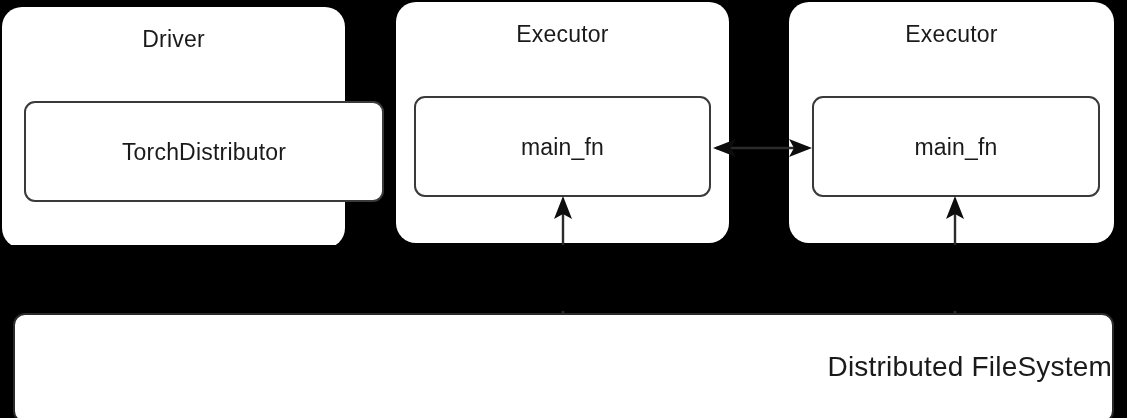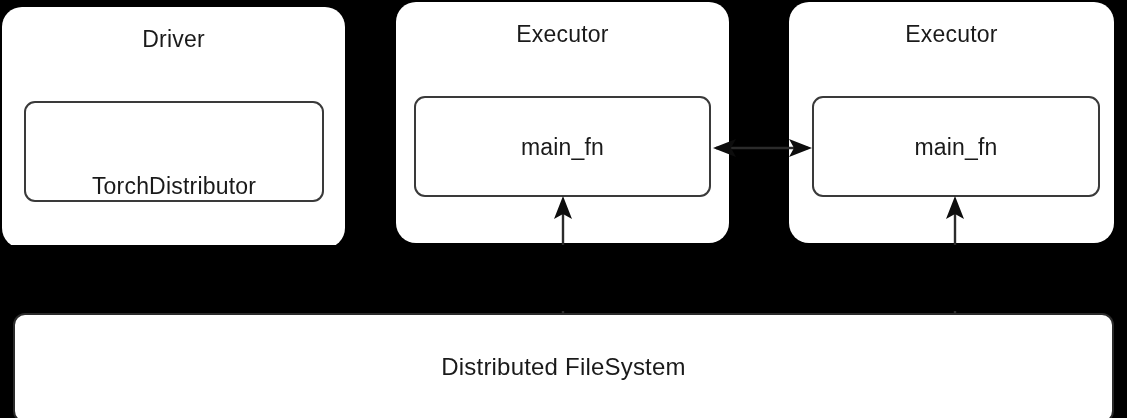--- a/index.html
+++ b/index.html
@@ -65,22 +65,22 @@
     background: #ffffff;
     border: 2px solid #2a2a2a;
     border-radius: 12px;
     box-sizing: border-box;
   }
   #fs-label {
     position: absolute;
     left: 0;
     right: 0;
     top: 38px;
-    text-align: center;
-    font-size: 24px;
+    text-align: right;
+    font-size: 28px;
     line-height: 28px;
     color: #1a1a1a;
     letter-spacing: 0.2px;
     white-space: nowrap;
   }
 
   
   #watermark {
     position: absolute;
     right: 26px;
@@ -116,21 +116,21 @@
     background: #000000;
   }
 </style>
 </head>
 <body>
 
 <div id="canvas">
 
   <div class="node-card" id="card-driver" style="left:2px; top:7px; width:343px; height:241px;">
     <div class="node-title">Driver</div>
-    <div class="inner-box" style="left:22px; top:94px; width:300px; height:101px;align-items:flex-end;">
+    <div class="inner-box" style="left:22px; top:94px; width:360px; height:101px;">
       <span class="inner-label">TorchDistributor</span>
     </div>
   </div>
 
   <div class="node-card" id="card-executor-1" style="left:396px; top:2px; width:333px; height:241px;">
     <div class="node-title">Executor</div>
     <div class="inner-box" style="left:18px; top:94px; width:297px; height:101px;">
       <span class="inner-label">main_fn</span>
     </div>
   </div>

